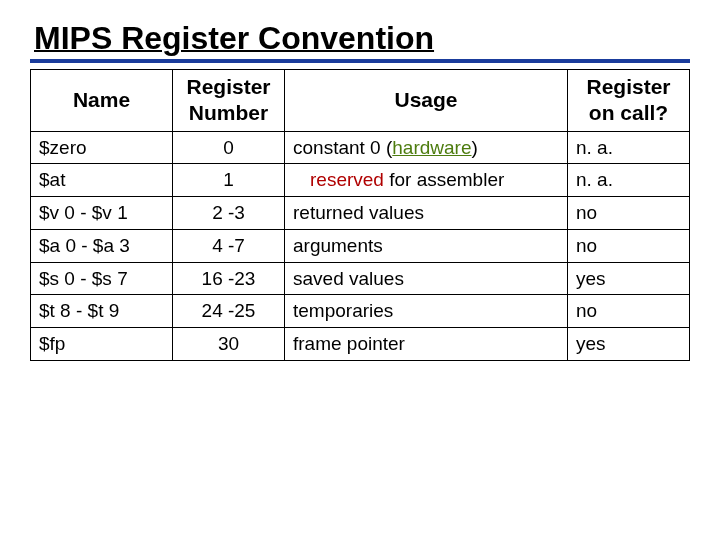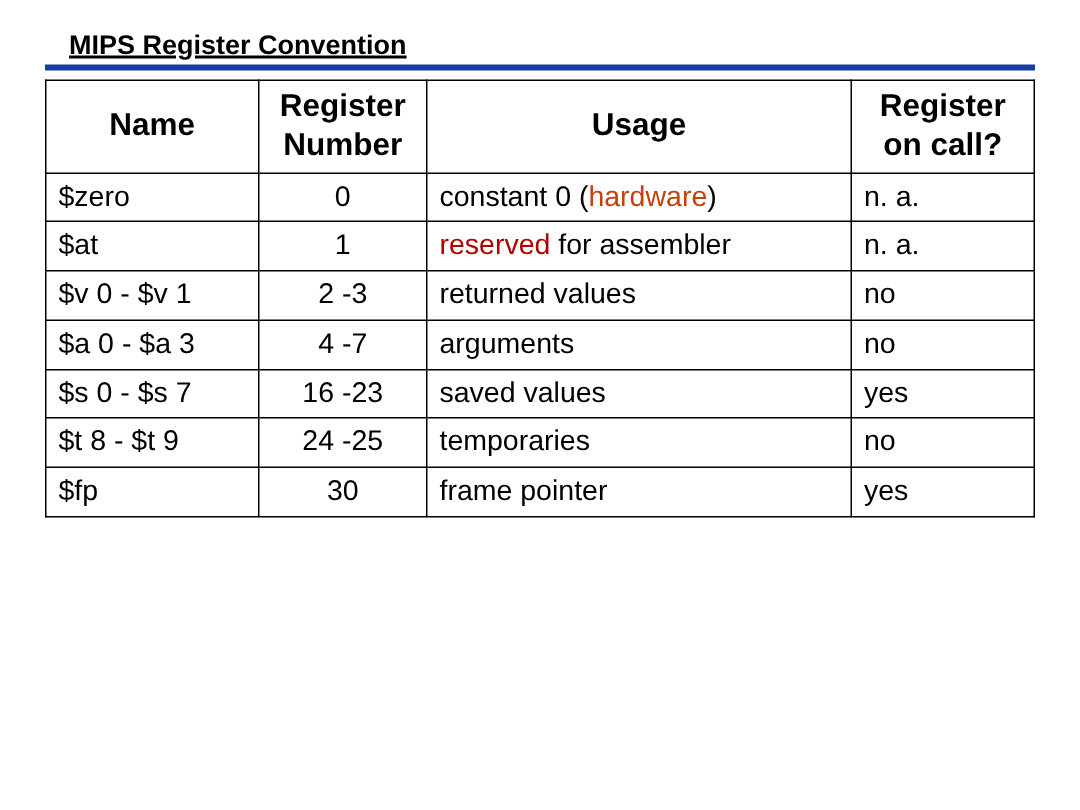--- a/index.html
+++ b/index.html
@@ -5,23 +5,23 @@
   body {
     margin: 0;
     padding: 20px 30px;
     font-family: Arial, Helvetica, sans-serif;
     background: #fff;
     width: 720px;
     height: 540px;
     box-sizing: border-box;
   }
   h1.slide-title {
-    font-size: 18px;
+    font-size: 32px;
     font-weight: bold;
-    margin: 0 0 0 16px;
+    margin: 0 0 0 4px;
     padding: 0 0 2px 0;
     text-decoration: underline;
     text-decoration-thickness: 1.5px;
     text-underline-offset: 1px;
   }
   .rule {
     height: 4px;
     background: #1a3c9c;
     margin: 0 0 6px 0;
   }
@@ -38,22 +38,22 @@
   th {
     font-weight: bold;
     text-align: center;
     font-size: 21px;
     padding: 4px 6px;
   }
   td.name { text-align: left; width: 125px;}
   td.num  { text-align: center; width: 95px;}
   td.usage{ text-align: left; }
   td.pres { text-align: left; width: 105px;}
-  .hw { color: #c2410c; }
-  .res { color: #b00000; }
+  .hw { color: #4d7c0f; text-decoration: underline; }
+  .res { color: #b00000; margin-left: 17px; }
 </style>
 </head>
 <body>
 
 <h1 class="slide-title">MIPS Register Convention</h1>
 <div class="rule"></div>
 
 <table>
   <thead>
     <tr>

